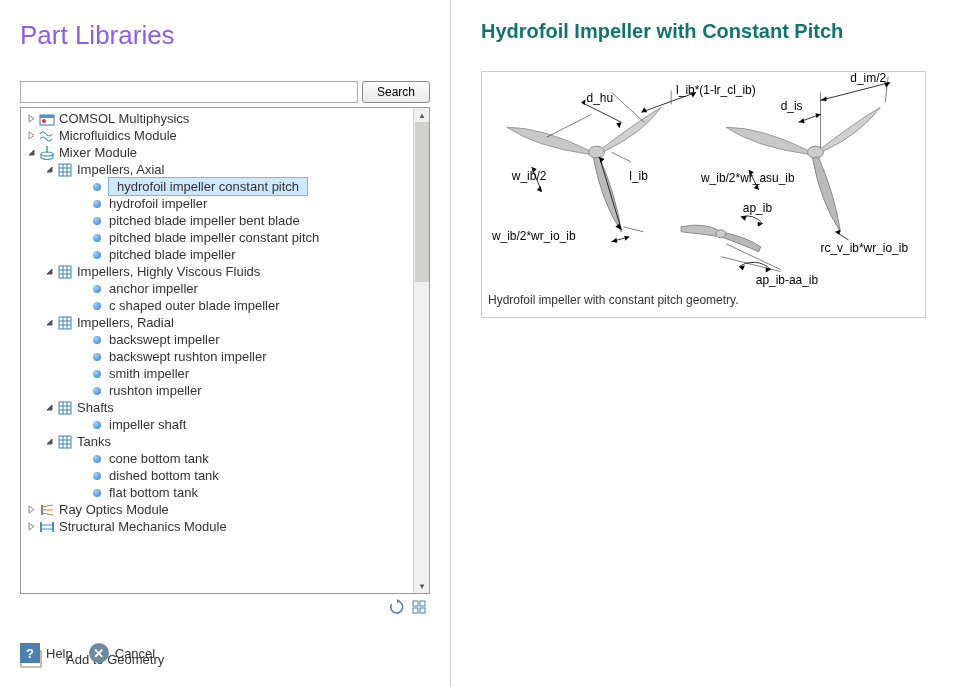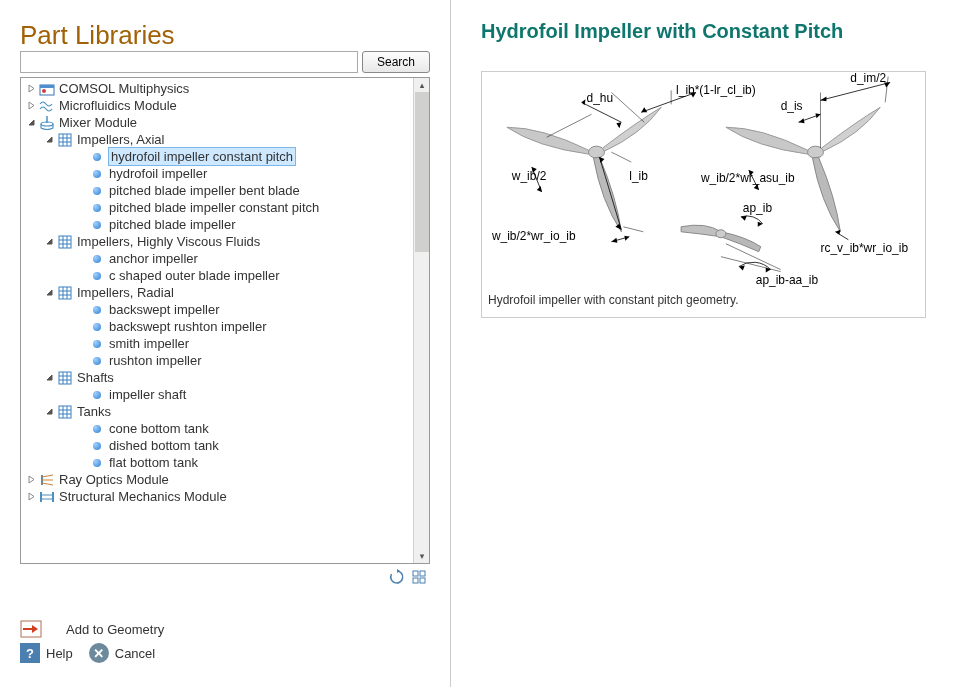--- a/index.html
+++ b/index.html
@@ -1,32 +1,32 @@
 <!DOCTYPE html>
 <html><head>
 <meta charset="utf-8">
 <style>
 * { box-sizing: border-box; margin: 0; padding: 0; font-family: 'Segoe UI', Tahoma, Geneva, sans-serif; }
 body { background: #fff; width: 965px; height: 687px; overflow: hidden; font-size: 13px; color: #333; }
 .main-container { display: flex; height: 100%; }
 .left-panel { width: 450px; padding: 20px; position: relative; }
 .right-panel { flex: 1; padding: 20px 30px; border-left: 1px solid #ccc; }
-.panel-title { font-size: 26px; font-weight: 300; color: #a16207; }
+.panel-title { font-size: 26px; font-weight: 300; color: #8b5cf6; margin-bottom: 30px; }
 .search-row { display: flex; gap: 4px; margin-bottom: 4px; }
 .search-input { flex: 1; height: 22px; border: 1px solid #aaa; padding: 0 4px; font-size: 13px; }
 .search-btn { padding: 1px 14px; height: 22px; background: linear-gradient(#fdfdfd, #e8e8e8); border: 1px solid #888; border-radius: 3px; font-size: 12px; cursor: pointer; }
 .tree-container { border: 1px solid #999; height: 487px; overflow-y: auto; overflow-x: hidden; position: relative; }
 .tree-scroll { position: absolute; right: 0; top: 0; width: 16px; height: 100%; background: #f0f0f0; border-left: 1px solid #d0d0d0; }
 .scroll-thumb { position: absolute; top: 14px; left: 1px; width: 14px; height: 160px; background: #d0d0cf; border-radius: 0; }
 .scroll-arrow { position: absolute; width: 16px; height: 14px; left: 0; font-size: 9px; text-align: center; line-height: 14px; color: #555; cursor: pointer; }
 .scroll-arrow.up { top: 0; }
 .scroll-arrow.down { bottom: 0; }
 .tree { padding: 2px 0; margin-right: 16px; }
 .tree-item { display: flex; align-items: center; height: 17px; white-space: nowrap; padding-left: 6px; cursor: pointer; }
-.tree-item.selected .tree-label { background: #cde8ff; outline: 1px solid #7ab7e8; padding: 0 2px; }
+.tree-item.selected .tree-label { background: #cde8ff; outline: 1px solid #7ab7e8; padding: 0 8px; }
 .expander { width: 12px; height: 12px; display: inline-flex; align-items: center; justify-content: center; font-size: 9px; color: #888; margin-right: 2px; cursor: pointer; }
 .expander.open { color: #333; }
 .expander.closed svg { fill: none; stroke: #888; }
 .expander.open svg { fill: #555; stroke: #555; }
 .tree-icon { width: 16px; height: 16px; display: inline-flex; align-items: center; justify-content: center; margin-right: 4px; }
 .bullet-icon { width: 8px; height: 8px; border-radius: 50%; background: radial-gradient(circle at 30% 30%, #a0d0ff, #3080d0); }
 .tree-label { font-size: 13px; line-height: 17px; }
 .level-0 { padding-left: 4px; }
 .level-1 { padding-left: 22px; }
 .level-2 { padding-left: 40px; }

